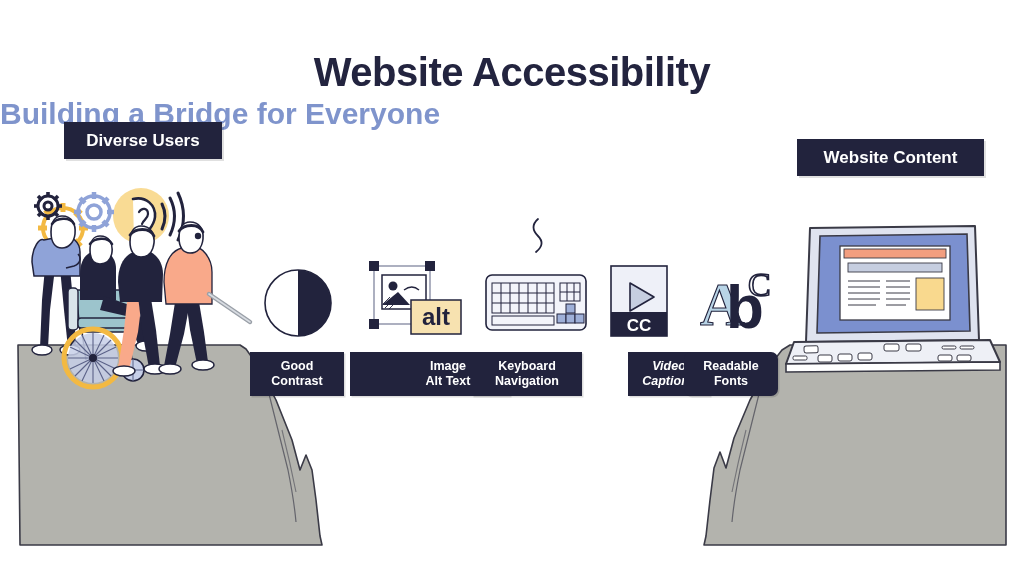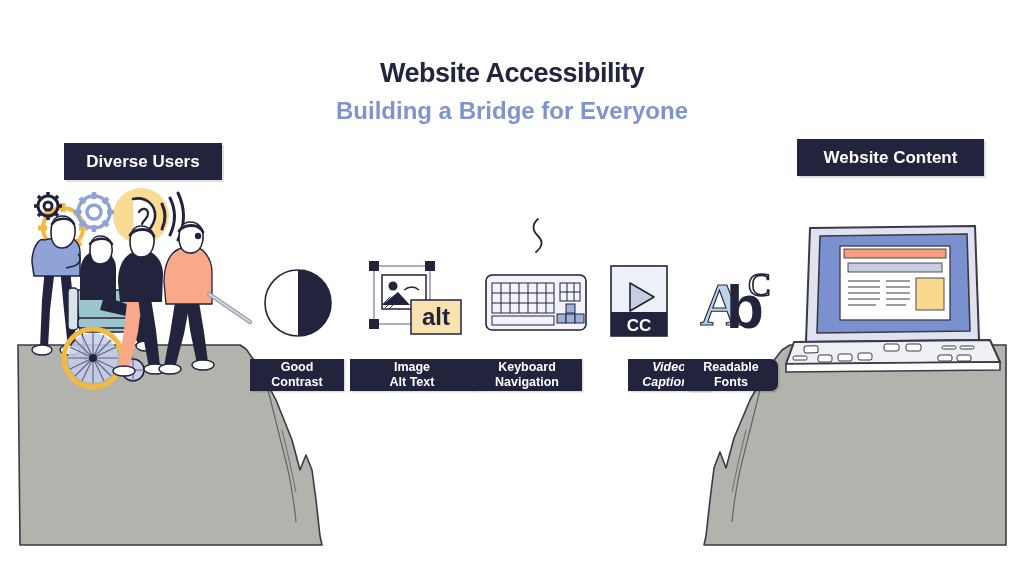--- a/index.html
+++ b/index.html
@@ -9,56 +9,55 @@
   body {
     width: 1024px; height: 569px;
     position: relative; overflow: hidden;
     font-family: "Liberation Sans", sans-serif;
     color: #22233f;
   }
   #stage { position: absolute; inset: 0; }
 
   
   .title {
-    position: absolute; left: 0; right: 0; top: 58px;
+    position: absolute; left: 0; right: 0; top: 50px;
     text-align: center;
-    font-size: 27px; font-weight: 700;
+    font-size: 40px; font-weight: 700;
     letter-spacing: -0.5px;
     color: #23243f;
     white-space: nowrap;
   }
   .subtitle {
     position: absolute; left: 0; right: 0; top: 97px;
-    text-align: center;
-    font-size: 24px; font-weight: 700;
+    text-align: left;
+    font-size: 30px; font-weight: 700;
     color: #7f94cc;
     white-space: nowrap;
   }
 
   
   .chip {
     position: absolute;
     background: #22233d;
     color: #ffffff;
     font-weight: 700;
     display: flex; align-items: center; justify-content: center;
     box-shadow: 2px 2px 0 rgba(0,0,0,0.12);
   }
-  .chip-users   { left: 64px;  top: 143px; width: 158px; height: 37px; font-size: 17px; }
+  .chip-users   { left: 64px;  top: 122px; width: 158px; height: 37px; font-size: 17px; }
   .chip-content { left: 797px; top: 139px; width: 187px; height: 37px; font-size: 17px; }
 
   
   .plank {
-    position: absolute; top: 352px; height: 32px;
+    position: absolute; top: 352px; height: 44px;
     background: #22233d; color: #ffffff;
     font-size: 12.5px; font-weight: 700; line-height: 15px;
     text-align: center;
     display: flex; align-items: center; justify-content: center;
     box-shadow: 1.5px 1.5px 0 rgba(0,0,0,0.13);
-    margin-top: 7px;
   }
   .plank span { display: block; padding: 0 6px; }
 
   
   .layer { position: absolute; inset: 0; }
   .layer svg { display: block; }
 </style>
 </head>
 <body>
 
@@ -321,21 +320,21 @@
     </svg>
   </div>
 
   <div class="chip chip-users">Diverse Users</div>
   <div class="chip chip-content">Website Content</div>
 
   <div id="planks">
       <div class="plank" style="left: 250px; width: 94px;">
         <span>Good<br>Contrast</span>
       </div>
-      <div class="plank" style="left: 350px; width: 124px;">
+      <div class="plank" style="left: 350px; width: 124px; padding-left: 36px;">
         <span>Image<br>Alt Text</span>
       </div>
       <div class="plank" style="left: 472px; width: 110px;">
         <span>Keyboard<br>Navigation</span>
       </div>
       <div class="plank" style="left: 628px; width: 82px; font-style: italic;">
         <span>Video<br>Captions</span>
       </div>
       <div class="plank" style="left: 684px; width: 94px; border-radius: 7px;">
         <span>Readable<br>Fonts</span>

